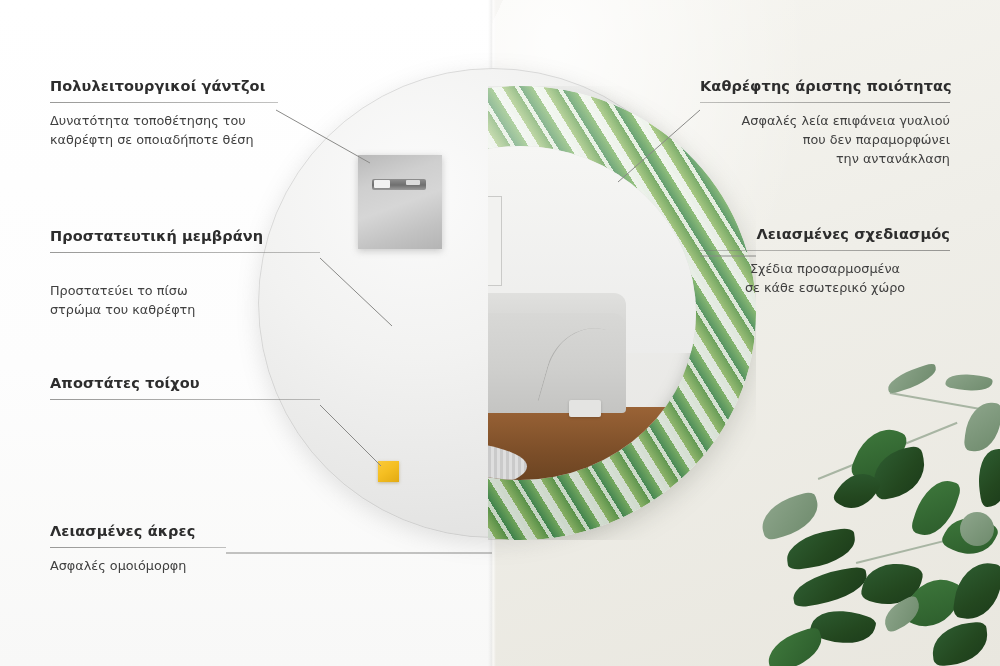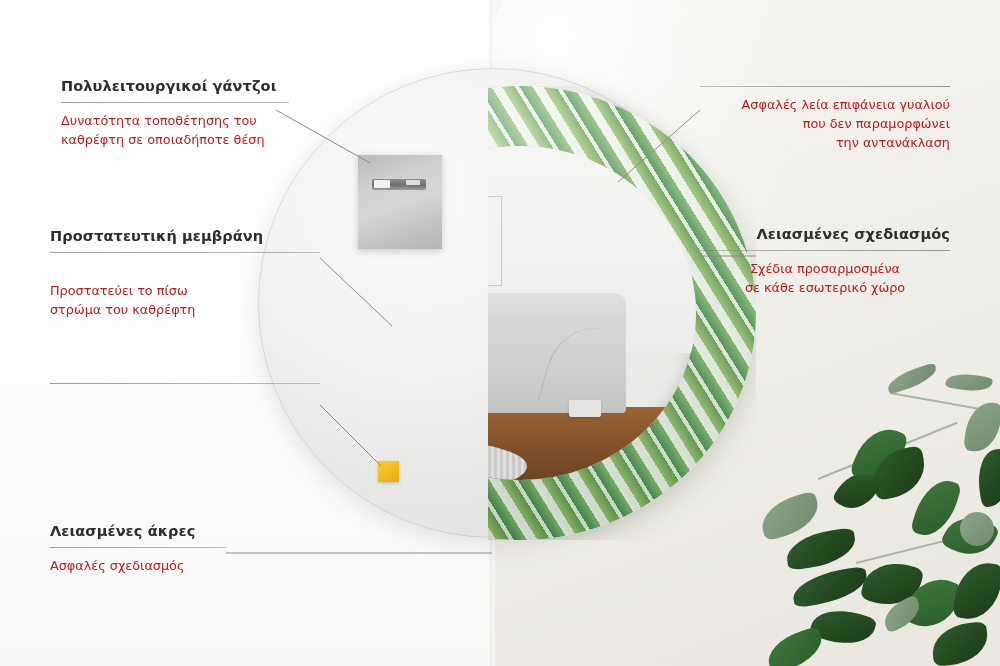--- a/index.html
+++ b/index.html
@@ -166,21 +166,21 @@
   .callout { position: absolute; }
   .callout .title {
     font-size: 14.5px; font-weight: bold; color: #2d2d2d; letter-spacing: .1px;
     white-space: nowrap;
   }
   .callout .rule {
     height: 1px; margin-top: 8px;
     background: linear-gradient(90deg, rgba(120,120,118,.75), rgba(120,120,118,.45));
   }
   .callout .desc {
-    margin-top: 9px; font-size: 12.8px; line-height: 1.48; color: #b91c1c;
+    margin-top: 9px; font-size: 12.8px; line-height: 1.48; color: #404040;
   }
   .callout.right { text-align: right; }
   .callout.right .rule { background: linear-gradient(270deg, rgba(120,120,118,.75), rgba(120,120,118,.45)); }
 
   svg.leaders { position: absolute; left:0; top:0; width:1000px; height:666px; pointer-events:none; }
 </style>
 </head>
 <body>
 
 <div id="stage">
@@ -247,45 +247,47 @@
 
   <svg class="leaders" viewBox="0 0 1000 666">
     <polyline points="276,110 370,163" fill="none" stroke="#8a8a88" stroke-width="1"></polyline>
     <polyline points="320,258 392,326" fill="none" stroke="#8a8a88" stroke-width="1"></polyline>
     <polyline points="320,405 381,466" fill="none" stroke="#8a8a88" stroke-width="1"></polyline>
     <polyline points="226,553 492,553" fill="none" stroke="#8a8a88" stroke-width="1"></polyline>
     <polyline points="700,110 618,182" fill="none" stroke="#8a8a88" stroke-width="1"></polyline>
     <polyline points="756,256 700,256" fill="none" stroke="#8a8a88" stroke-width="1"></polyline>
   </svg>
 
-  <div class="callout" style="left:61px; top:78px; width:228px;">
+  <div class="callout" style="left:50px; top:78px; width:228px;">
     <div class="title">Πολυλειτουργικοί γάντζοι</div>
     <div class="rule"></div>
     <div class="desc" style="white-space:pre-line;">Δυνατότητα τοποθέτησης του
 καθρέφτη σε οποιαδήποτε θέση</div>
   </div>
 
   <div class="callout" style="left:50px; top:228px; width:270px;">
     <div class="title">Προστατευτική μεμβράνη</div>
     <div class="rule"></div>
     <div class="desc" style="white-space:pre-line;margin-top:29px;">Προστατεύει το πίσω
 στρώμα του καθρέφτη</div>
   </div>
 
   <div class="callout" style="left:50px; top:375px; width:270px;">
+    <div class="title">Αποστάτες τοίχου</div>
     <div class="rule"></div>
   </div>
 
   <div class="callout" style="left:50px; top:523px; width:176px;">
     <div class="title">Λειασμένες άκρες</div>
     <div class="rule"></div>
-    <div class="desc" style="white-space:pre-line;">Ασφαλές σχεδιασμός</div>
+    <div class="desc" style="white-space:pre-line;">Ασφαλές ομοιόμορφη</div>
   </div>
 
   <div class="callout right" style="left:700px; top:78px; width:250px;">
+    <div class="title">Καθρέφτης άριστης ποιότητας</div>
     <div class="rule"></div>
     <div class="desc" style="white-space:pre-line;">Ασφαλές λεία επιφάνεια γυαλιού
 που δεν παραμορφώνει
 την αντανάκλαση</div>
   </div>
 
   <div class="callout right" style="left:700px; top:226px; width:250px;">
     <div class="title">Λειασμένες σχεδιασμός</div>
     <div class="rule"></div>
     <div class="desc" style="white-space:pre-line;text-align:center;">Σχέδια προσαρμοσμένα

